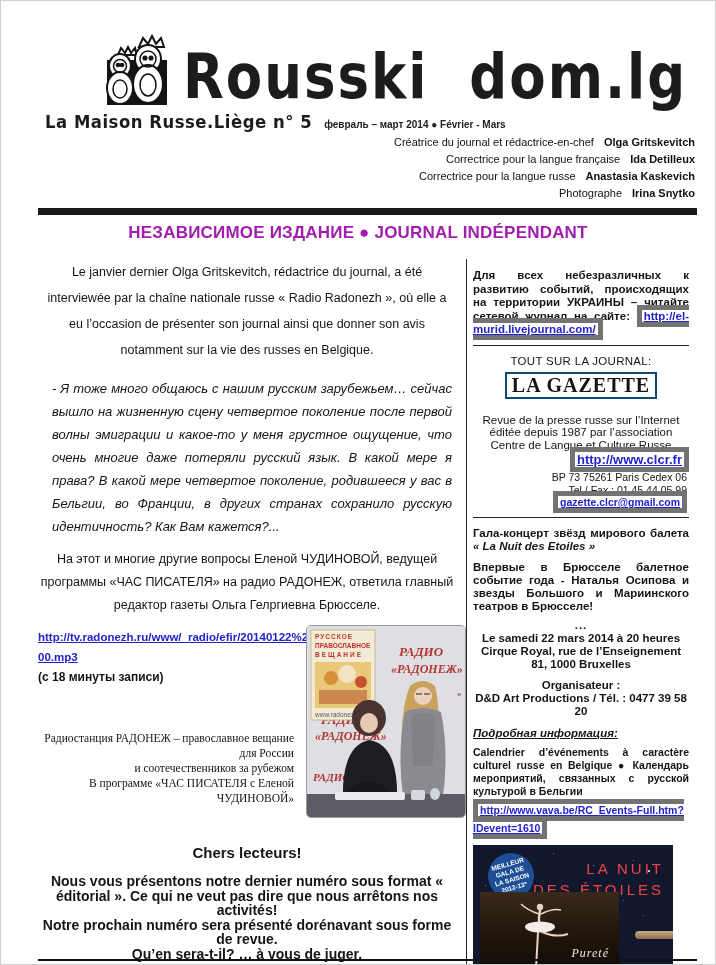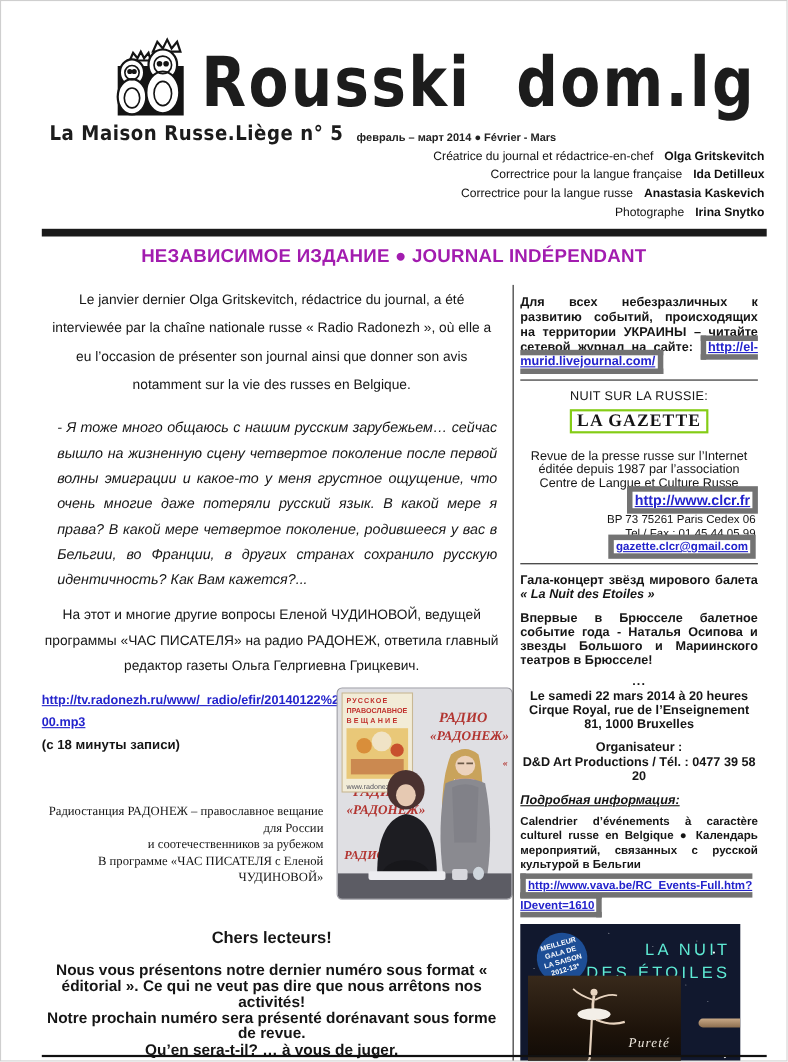--- a/index.html
+++ b/index.html
@@ -44,21 +44,21 @@
   .photo-box { width: 160px; height: 193px; margin-left: 10px; border: 1px solid #9a9aa2; border-radius: 5px; overflow: hidden; background:#e2e2e6; flex:0 0 auto; }
   .fr-heading, .ru-heading { text-align: center; font-weight: bold; font-size: 15px; }
   .fr-heading { margin-top: 26px; }
   .centered-bold { text-align: center; font-weight: bold; font-size: 14px; line-height: 14.5px; }
   .fr-body { margin-top: 13px; }
   .ukraine { font-weight: bold; font-size: 11.5px; line-height: 13.5px; text-align: justify; margin-top: 10px; }
   .boxed-link { color: #2323cc; font-weight: bold; text-decoration: underline; border: 5px solid #737373; padding: 0 2px; }
   .sb-hr { border: 0; border-top: 1.5px solid #222; margin: 8px 0 0 0; }
   .gz-heading { text-align: center; font-size: 11.5px; margin-top: 9px; letter-spacing: .3px; }
   .gz-brand-wrap { text-align: center; margin-top: 5px; }
-  .gz-brand { display: inline-block; font-family: "Liberation Serif", serif; font-weight: bold; font-size: 16px; letter-spacing: 1px; border: 2px solid #84cc16; padding: 0 5px; }
+  .gz-brand { display: inline-block; font-family: "Liberation Serif", serif; font-weight: bold; font-size: 20px; letter-spacing: 1px; border: 2px solid #0c4a6e; padding: 0 5px; }
   .gz-line { text-align: center; font-size: 11.5px; line-height: 12.5px; }
   .gz-lines { margin-top: 15px; }
   .gz-site { text-align: right; margin-top: 1px; font-size: 13px; }
   .gz-addr { text-align: right; font-size: 10.5px; line-height: 12.5px; margin-top: 4px; padding-right: 2px; }
   .gala { font-weight: bold; font-size: 11.5px; line-height: 13px; margin-top: 9px; }
   .gala-title { text-align: justify; }
   .gala-sub { text-align: justify; margin-top: 8px; }
   .gala-sep { text-align: center; margin-top: 6px; letter-spacing: 1px; }
   .gala-fr { text-align: center; margin-top: 6px; }
   .gala-center { text-align: center; font-weight: bold; }
@@ -76,21 +76,21 @@
       185px 40px rgba(255,255,255,.6), 15px 130px rgba(255,255,255,.5), 40px 150px rgba(255,255,255,.55),
       70px 160px rgba(255,255,255,.5), 100px 150px rgba(255,255,255,.5), 140px 155px rgba(255,255,255,.6),
       175px 148px rgba(255,255,255,.55), 190px 170px rgba(255,255,255,.6), 10px 200px rgba(255,255,255,.55),
       50px 215px rgba(255,255,255,.5), 90px 225px rgba(255,255,255,.55), 130px 240px rgba(255,255,255,.5),
       170px 235px rgba(255,255,255,.6), 185px 255px rgba(255,255,255,.55), 25px 250px rgba(255,255,255,.5),
       60px 262px rgba(255,255,255,.55), 110px 265px rgba(255,255,255,.5), 150px 268px rgba(255,255,255,.55),
       8px 90px rgba(255,255,255,.5), 190px 90px rgba(255,255,255,.55), 170px 70px rgba(255,255,255,.5), 150px 55px rgba(255,255,255,.5); }
   .stars-b { position:absolute; top:0; left:0; width:2px; height:2px; background:transparent; border-radius:50%;
     box-shadow: 35px 70px #fff, 175px 25px #fff, 20px 175px #fff, 160px 200px #fff, 90px 205px #fff,
       45px 235px #fff, 185px 120px #fff, 28px 108px #4a7fc1, 152px 210px #4a7fc1, 12px 238px #4a7fc1; }
-  .poster-title { position: absolute; top: 13px; right: 9px; text-align: right; color: #5eead4;
+  .poster-title { position: absolute; top: 13px; right: 9px; text-align: right; color: #ef4444;
     font-size: 15px; letter-spacing: 3px; line-height: 21px; font-weight: 500; }
   .poster-badge { position: absolute; left: 15px; top: 8px; width: 46px; height: 46px; border-radius: 50%;
     background: #1d4e96; transform: rotate(-16deg); color: #fff; font-size: 6.5px; font-weight: bold;
     display: flex; flex-direction: column; align-items: center; justify-content: center; line-height: 8px; text-align:center; }
   .poster-photo { position: absolute; left: 7px; top: 47px; width: 139px; height: 91px;
     background: linear-gradient(180deg, #38291b 0%, #1d130a 55%, #0b0704 100%); }
   .purete { position: absolute; right: 10px; bottom: 22px; color: #efe9df; font-family: "Liberation Serif", serif;
     font-style: italic; font-size: 12px; letter-spacing: 1px; }
   .barre { position: absolute; right: 0; top: 86px; width: 38px; height: 8px; background: linear-gradient(180deg,#c7a886,#8d6f50); border-radius: 5px 0 0 5px; }
   .bottom-rule { position: absolute; left: 37px; right: 18px; bottom: 3px; border-top: 2px solid #111; }
@@ -140,21 +140,21 @@
   </div>
 
   <div class="black-bar"></div>
   <div class="banner">НЕЗАВИСИМОЕ ИЗДАНИЕ   ●   JOURNAL INDÉPENDANT</div>
 
   <div class="main">
 
     <div class="col-left">
       <p class="intro">Le janvier dernier Olga Gritskevitch, rédactrice du journal, a été interviewée par la chaîne nationale russe « Radio Radonezh », où elle a eu l’occasion de présenter son journal ainsi que donner son avis notamment sur la vie des russes en Belgique.</p>
       <p class="quote">- Я тоже много общаюсь с нашим русским зарубежьем… сейчас вышло на жизненную сцену четвертое поколение после первой волны эмиграции и какое-то у меня грустное ощущение, что очень многие даже потеряли русский язык. В какой мере я права? В какой мере четвертое поколение, родившееся у вас в Бельгии, во Франции, в других странах сохранило русскую идентичность? Как Вам кажется?...</p>
-      <p class="answer">На этот и многие другие вопросы Еленой ЧУДИНОВОЙ, ведущей программы «ЧАС ПИСАТЕЛЯ» на радио РАДОНЕЖ, ответила главный редактор газеты Ольга Гелргиевна Грицкевич.</p>
+      <p class="answer">На этот и многие другие вопросы Еленой ЧУДИНОВОЙ, ведущей программы «ЧАС ПИСАТЕЛЯ» на радио РАДОНЕЖ, ответила главный редактор газеты Ольга Гелргиевна Брюсселе.</p>
 
       <div class="media-row">
         <div class="listen-block">
           <a href="#" class="listen-link">http://tv.radonezh.ru/www/_radio/efir/20140122%2020-00.mp3</a>
           <div class="listen-note">(с 18 минуты записи)</div>
           <div class="photo-caption">
             <div>Радиостанция РАДОНЕЖ – православное вещание для России</div>
             <div>и соотечественников за рубежом</div>
             <div>В программе «ЧАС ПИСАТЕЛЯ с Еленой ЧУДИНОВОЙ»</div>
           </div>
@@ -221,21 +221,21 @@
 
     </div>
 
     <div class="col-right">
 
       <p class="ukraine"><span>Для всех небезразличных к развитию событий, происходящих на территории УКРАИНЫ – читайте сетевой журнал на сайте: </span><a href="#" class="boxed-link">http://el-murid.livejournal.com/</a></p>
 
       <hr class="sb-hr">
 
       <div class="sb-gazette">
-        <div class="gz-heading">NUIT SUR LA RUSSIE:</div>
+        <div class="gz-heading">TOUT SUR LA JOURNAL:</div>
         <div class="gz-brand-wrap">
           <span class="gz-brand">LA GAZETTE</span>
         </div>
         <div class="gz-lines">
           <div class="gz-line">Revue de la presse russe sur l’Internet</div>
           <div class="gz-line">éditée depuis 1987  par l’association</div>
           <div class="gz-line">Centre de Langue et Culture Russe</div>
         </div>
         <div class="gz-site"><a href="#" class="boxed-link">http://www.clcr.fr</a></div>
         <div class="gz-addr">

